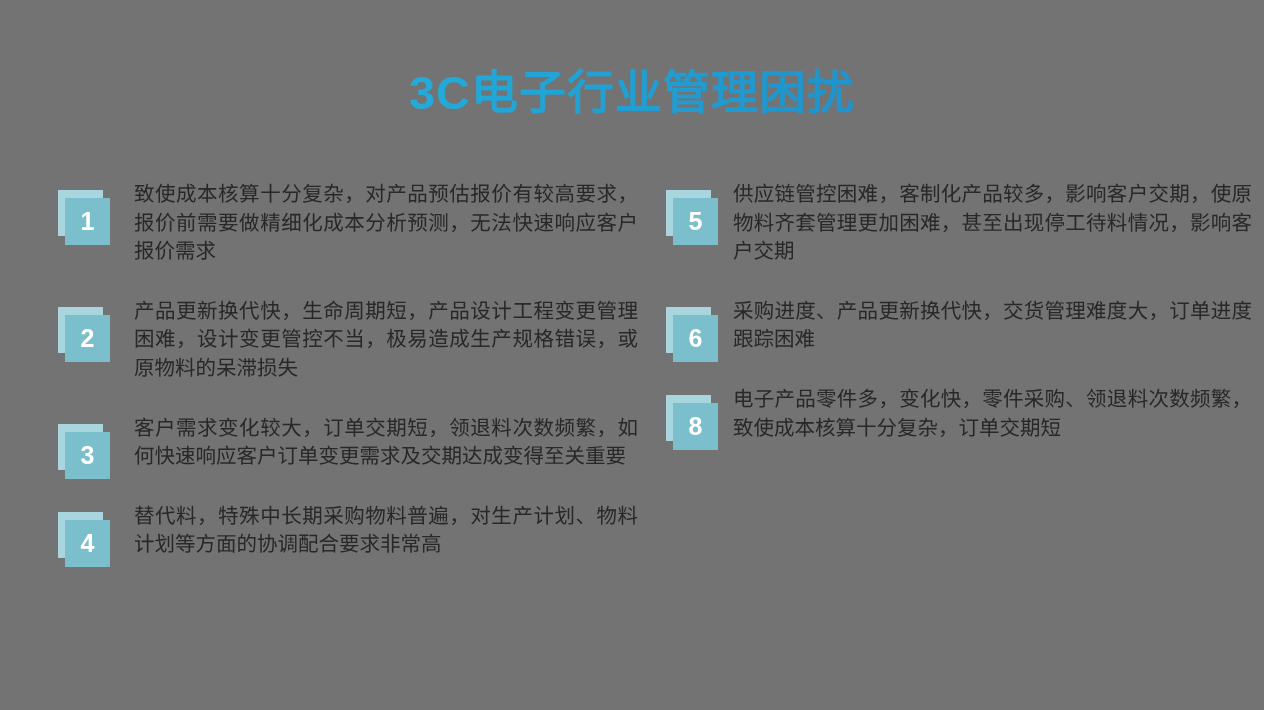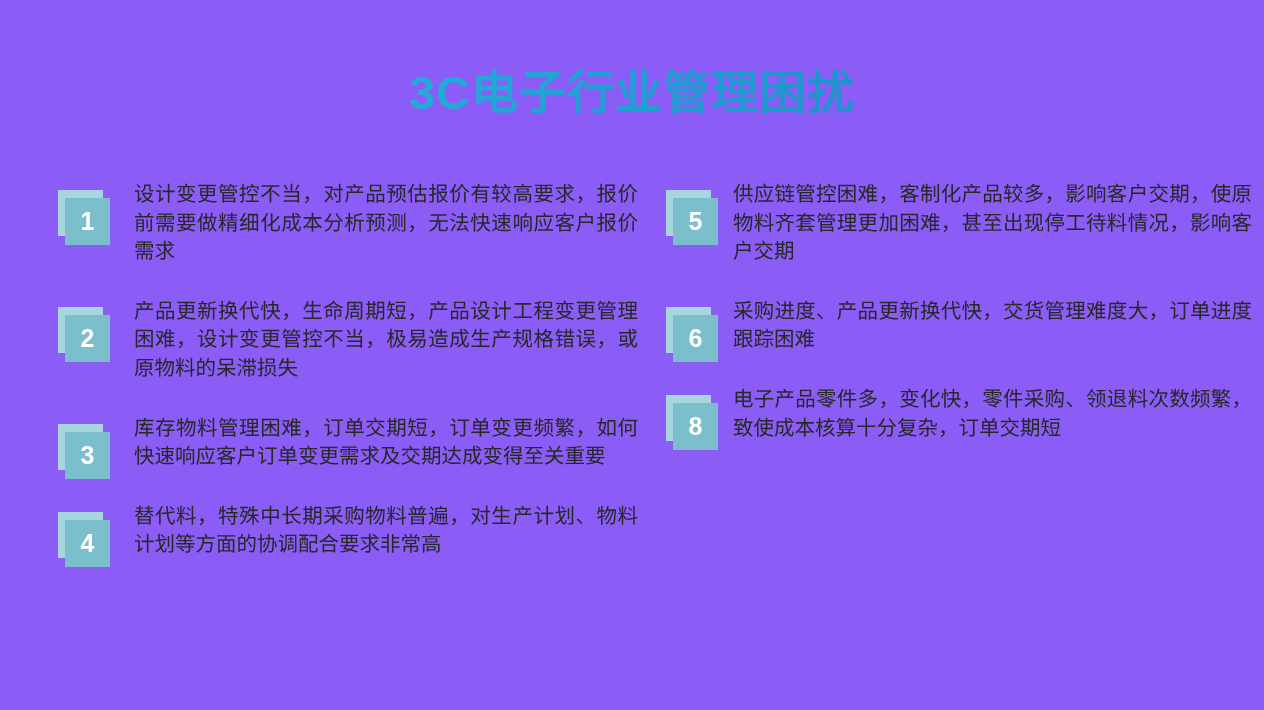--- a/index.html
+++ b/index.html
@@ -8,21 +8,21 @@
     padding: 0;
     background: #ffffff;
   }
   body {
     font-family: "Liberation Sans", "DejaVu Sans", sans-serif;
   }
   .slide {
     position: relative;
     width: 1264px;
     height: 710px;
-    background: #8b5cf6;
+    background: #737373;
     overflow: hidden;
   }
 
   
   .slide-title {
     position: absolute;
     left: 0;
     top: 31px;
     width: 1264px;
     text-align: center;
@@ -132,39 +132,39 @@
   <div class="columns">
 
     <div class="column left">
 
       <div class="item">
         <span class="badge">
           <span class="sq-back"></span>
           <span class="sq-front"></span>
           <span class="num">1</span>
         </span>
-        <span class="item-text">设计变更管控不当，对产品预估报价有较高要求，报价前需要做精细化成本分析预测，无法快速响应客户报价需求</span>
+        <span class="item-text">致使成本核算十分复杂，对产品预估报价有较高要求，报价前需要做精细化成本分析预测，无法快速响应客户报价需求</span>
       </div>
 
       <div class="item">
         <span class="badge">
           <span class="sq-back"></span>
           <span class="sq-front"></span>
           <span class="num">2</span>
         </span>
         <span class="item-text">产品更新换代快，生命周期短，产品设计工程变更管理困难，设计变更管控不当，极易造成生产规格错误，或原物料的呆滞损失</span>
       </div>
 
       <div class="item">
         <span class="badge">
           <span class="sq-back"></span>
           <span class="sq-front"></span>
           <span class="num">3</span>
         </span>
-        <span class="item-text">库存物料管理困难，订单交期短，订单变更频繁，如何快速响应客户订单变更需求及交期达成变得至关重要</span>
+        <span class="item-text">客户需求变化较大，订单交期短，领退料次数频繁，如何快速响应客户订单变更需求及交期达成变得至关重要</span>
       </div>
 
       <div class="item">
         <span class="badge">
           <span class="sq-back"></span>
           <span class="sq-front"></span>
           <span class="num">4</span>
         </span>
         <span class="item-text">替代料，特殊中长期采购物料普遍，对生产计划、物料计划等方面的协调配合要求非常高</span>
       </div>

